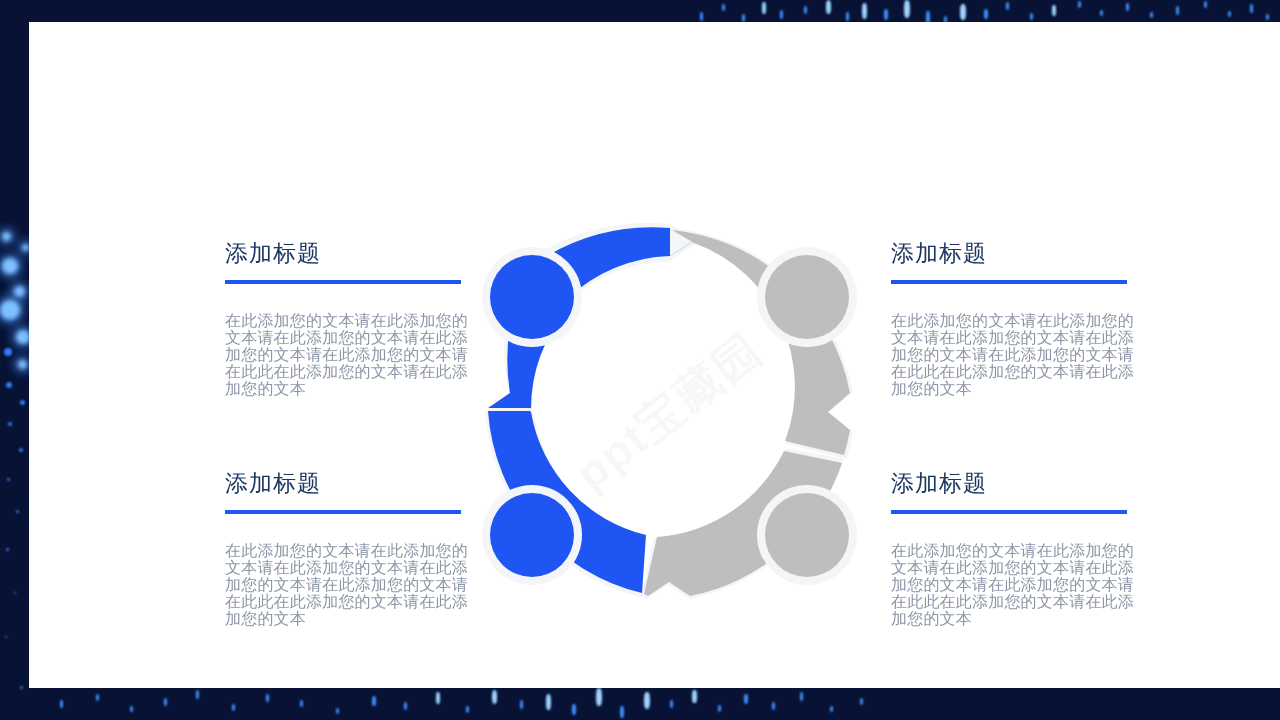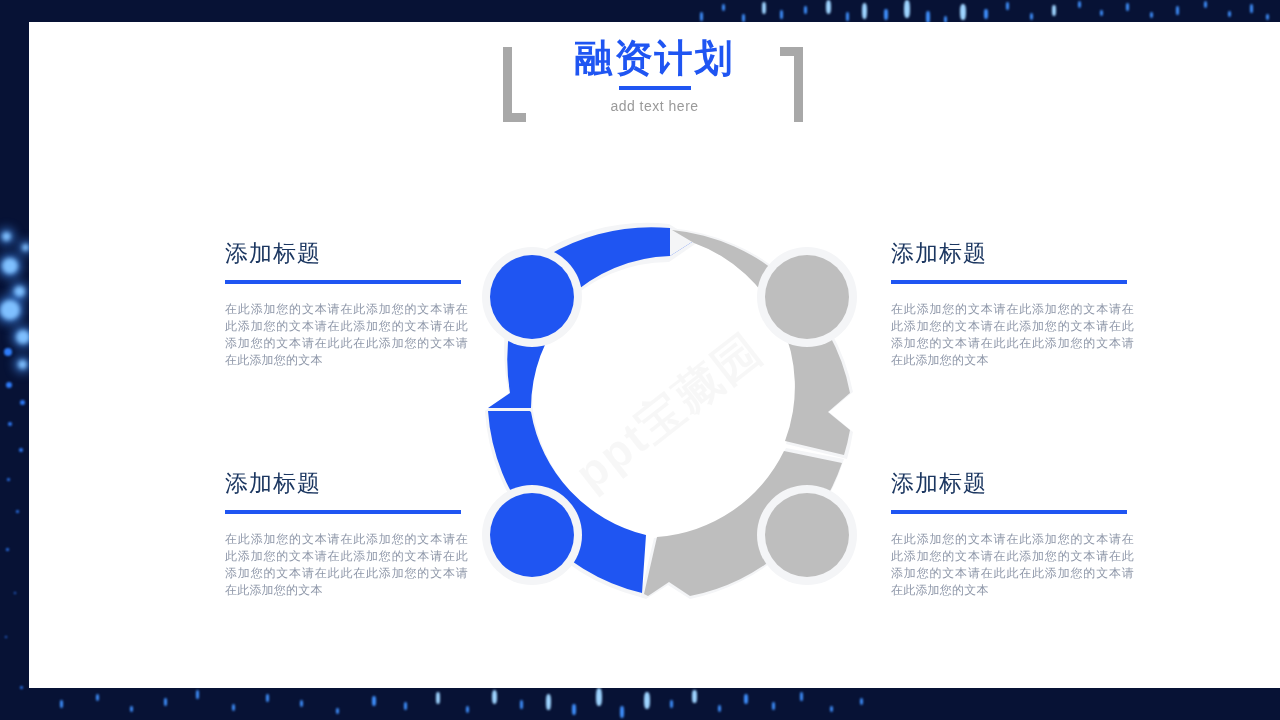--- a/index.html
+++ b/index.html
@@ -112,22 +112,22 @@
     margin: 0;
     letter-spacing: 1px;
   }
   .panel-rule {
     width: 236px;
     height: 4px;
     background: #1f55f2;
     margin-top: 12px;
   }
   .panel-body {
-    margin-top: 17px;
-    font-size: 12px;
+    margin-top: 28px;
+    font-size: 16px;
     line-height: 17px;
     color: #8d96a8;
     text-align: justify;
     letter-spacing: .2px;
   }
 
   .panel-tl { left: 196px; top: 216px; }
   .panel-bl { left: 196px; top: 446px; }
   .panel-tr { left: 862px; top: 216px; }
   .panel-br { left: 862px; top: 446px; }
@@ -235,33 +235,20 @@
     <div class="streak" style="left:744px; top:694px; width:4px; height:10px;"></div>
     <div class="streak" style="left:772px; top:702px; width:3px; height:8px;"></div>
     <div class="streak" style="left:800px; top:692px; width:3px; height:9px;"></div>
     <div class="streak" style="left:830px; top:706px; width:3px; height:6px;"></div>
     <div class="streak" style="left:860px; top:698px; width:3px; height:7px;"></div>
     <div class="bokeh" style="left:20px;  top:686px; width:3px; height:3px;"></div>
   </div>
 
   <div class="content-card">
 
-    <div class="title-block">
-      <div class="bracket bracket-left">
-        <span class="v"></span>
-          <span class="h"></span>
-      </div>
-      <div class="bracket bracket-right">
-        <span class="v"></span>
-          <span class="h"></span>
-      </div>
-      <h1 class="main-title">融资计划</h1>
-      <div class="title-rule"></div>
-      <div class="subtitle">add text here</div>
-    </div>
 
     <div class="panel panel-tl">
       <div class="panel-heading">添加标题</div>
       <div class="panel-rule"></div>
       <div class="panel-body">在此添加您的文本请在此添加您的文本请在此添加您的文本请在此添加您的文本请在此添加您的文本请在此此在此添加您的文本请在此添加您的文本</div>
     </div>
 
     <div class="panel panel-bl">
       <div class="panel-heading">添加标题</div>
       <div class="panel-rule"></div>

